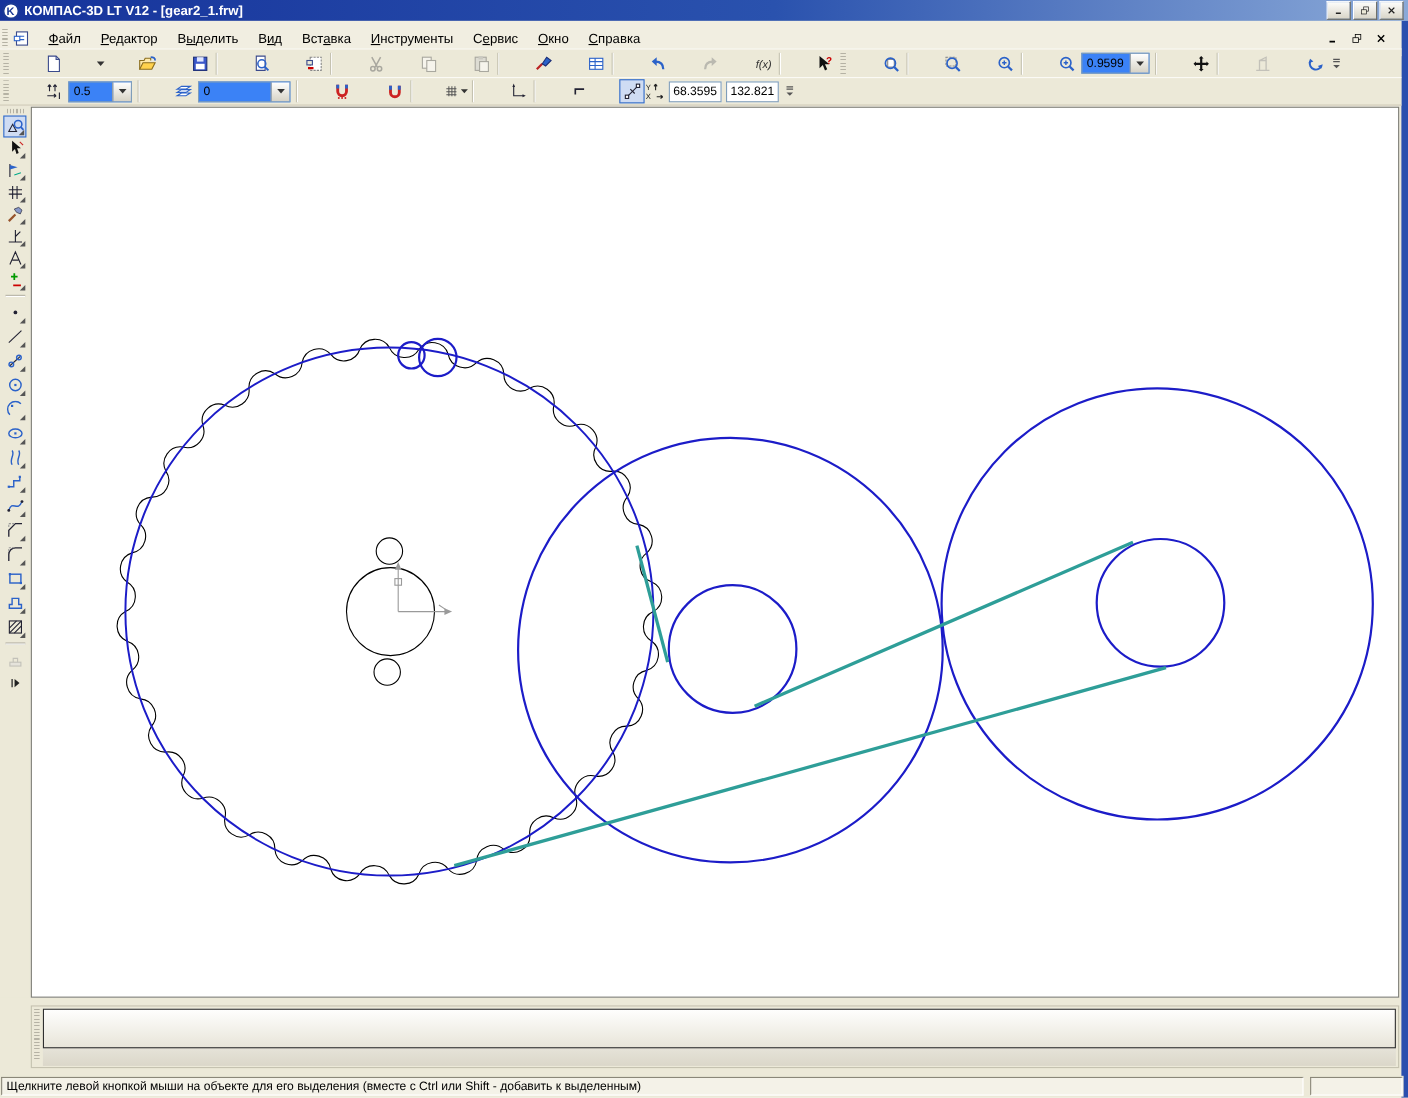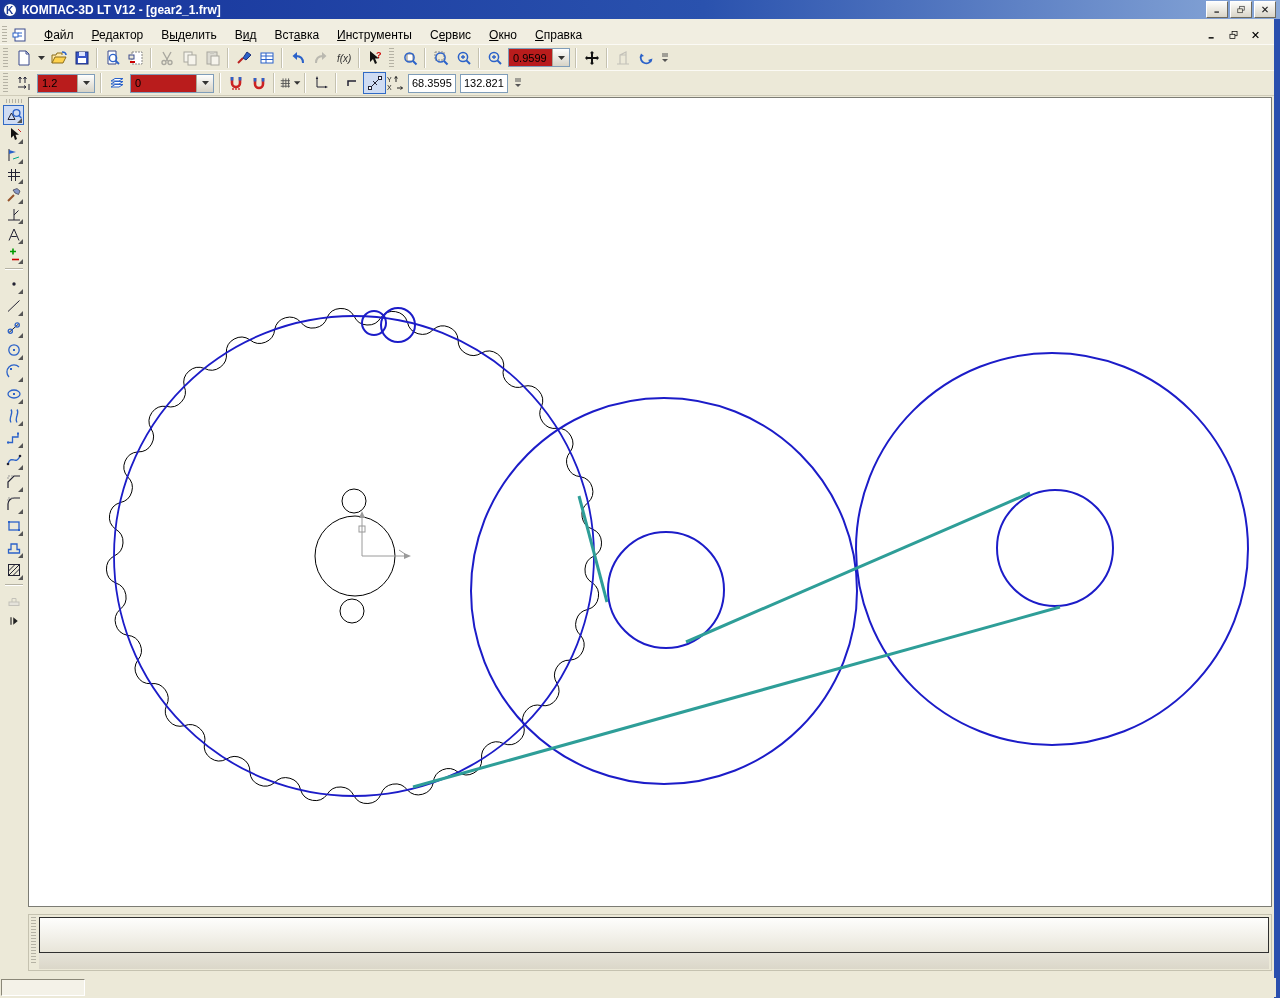--- a/index.html
+++ b/index.html
@@ -33,26 +33,26 @@
   .child-buttons{margin-left:auto;display:flex;gap:8px;padding-right:12px;}
   .child-btn{width:14px;height:13px;display:flex;align-items:center;justify-content:center;}
   
   .toolbar{position:absolute;left:0;width:1274px;height:26px;background:#ece9d8;
     display:flex;align-items:center;border-top:1px solid #fbfaf5;box-sizing:border-box;}
   #toolbar1{top:44px;}
   #toolbar2{top:70px;border-bottom:1px solid #cfcbb8;}
   .tgrip{width:5px;height:20px;margin:0 4px 0 3px;
     background:repeating-linear-gradient(180deg,#b5b2a4 0 1px,transparent 1px 3px);}
   .tsep{width:1px;height:20px;background:#c5c2b0;border-right:1px solid #fff;margin:0 3px;}
-  .tbtn{width:23px;height:22px;display:flex;align-items:center;justify-content:center;flex:none;}
+  .tbtn{width:23px;height:22px;display:flex;align-items:center;justify-content:center;flex:none;margin-left:25px;}
   .tbtn.narrow{width:12px;}
   .tbtn.dis{filter:grayscale(1) opacity(.5);}
   .tbtn.sel{background:#cfdcf3;border:1px solid #316ac5;box-sizing:border-box;}
   .tlabel{width:20px;height:22px;display:flex;align-items:center;justify-content:center;flex:none;}
-  .combo{height:19px;border:1px solid #7f9db9;background:#b91c1c;display:flex;align-items:center;
+  .combo{height:19px;border:1px solid #7f9db9;background:#3b82f6;display:flex;align-items:center;
     box-sizing:border-box;margin:0 2px;flex:none;}
   .combo .cval{flex:1;padding:0 4px;font-size:11px;overflow:hidden;white-space:nowrap;}
   .combo .cdrop{width:16px;height:17px;background:linear-gradient(#fefefe,#d7d3c6);
     border-left:1px solid #aca899;display:flex;align-items:center;justify-content:center;}
   .tfield{height:19px;border:1px solid #7f9db9;background:#fff;display:flex;align-items:center;
     padding:0 3px;font-size:11px;box-sizing:border-box;margin:0 2px;overflow:hidden;white-space:nowrap;flex:none;}
   .chevron{width:13px;height:22px;display:flex;align-items:center;justify-content:center;margin-left:1px;}
   
   .sidebar{position:absolute;top:97px;left:0;width:27px;height:810px;background:#ece9d8;
     display:flex;flex-direction:column;align-items:center;padding-top:2px;box-sizing:border-box;}
@@ -326,21 +326,21 @@
   </div>
 <div class="toolbar" id="toolbar2">
     <div class="tgrip"></div>
     <div class="tbtn">
       <svg viewBox="0 0 16 16" width="16" height="16" xmlns="http://www.w3.org/2000/svg">
         <path d="M4 8V2m0 0L2.5 4M4 2l1.5 2M9 8V2m0 0L7.5 4M9 2l1.5 2" stroke="#223" fill="none"></path>
         <path d="M2 12h8m0 0l-2-1.5M10 12l-2 1.5M13 9v6" stroke="#223" fill="none"></path>
       </svg>
     </div>
     <div class="combo" style="width: 58px;">
-      <span class="cval">1.2</span>
+      <span class="cval">0.5</span>
       <span class="cdrop">
         <svg viewBox="0 0 9 16" width="9" height="16" xmlns="http://www.w3.org/2000/svg">
           <path d="M1 6l3.5 4L8 6z" fill="#333"></path>
         </svg>
       </span>
     </div>
     <div class="tsep"></div>
     <div class="tbtn">
       <svg viewBox="0 0 16 16" width="16" height="16" xmlns="http://www.w3.org/2000/svg">
         <path d="M2 12l4-2.5h8L10 12z" fill="#fff" stroke="#2b62c9"></path>
@@ -614,14 +614,17 @@
 </div>
 
 <div class="propbar">
   <span class="pgrip"></span>
   <div class="pwrap">
     <div class="pinner"></div>
   </div>
 </div>
 
 <div class="statusbar">
+  <div class="spanel msg">
+    <span>Щелкните левой кнопкой мыши на объекте для его выделения (вместе с Ctrl или Shift - добавить к выделенным)</span>
+  </div>
   <div class="spanel aux"></div>
 </div>
 
 </body></html>

